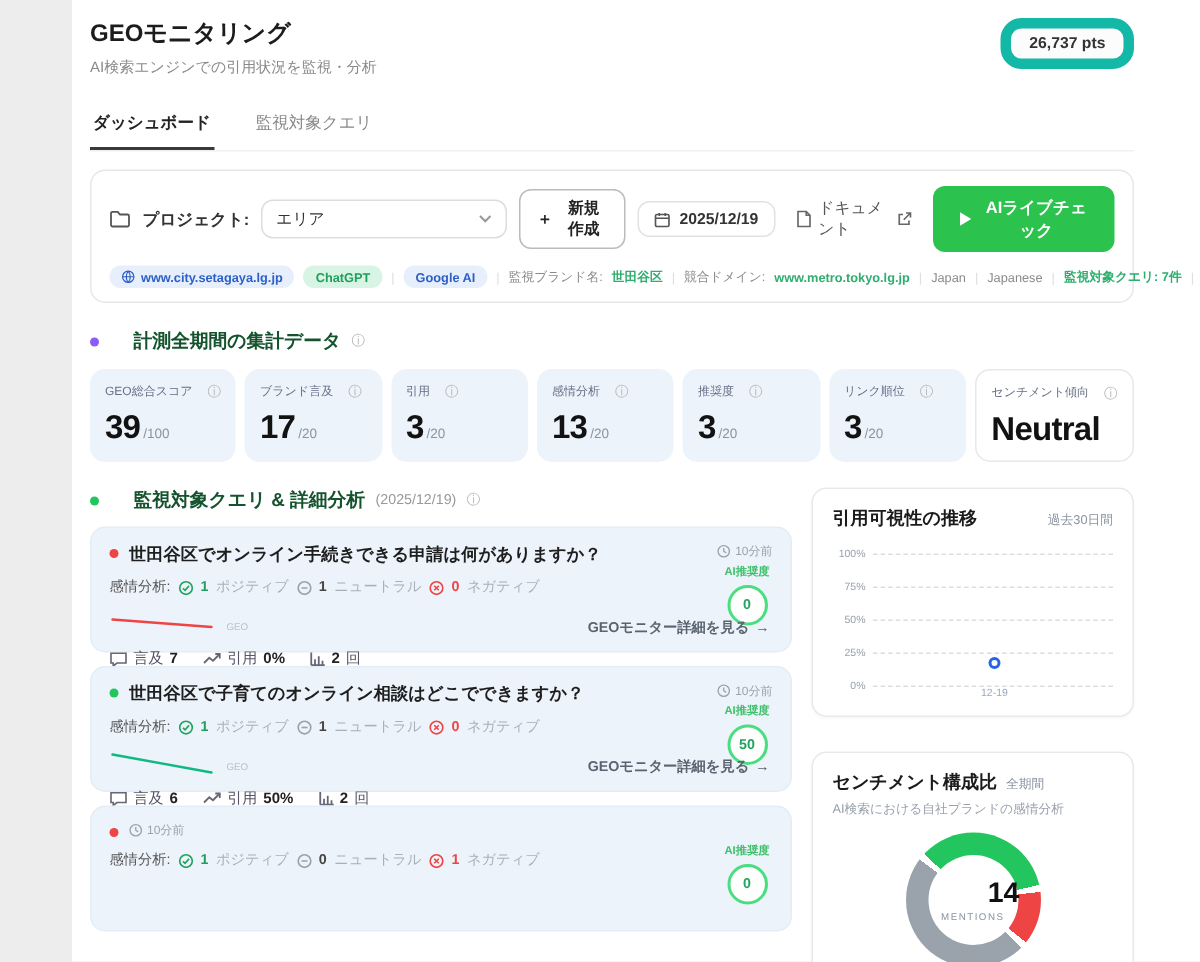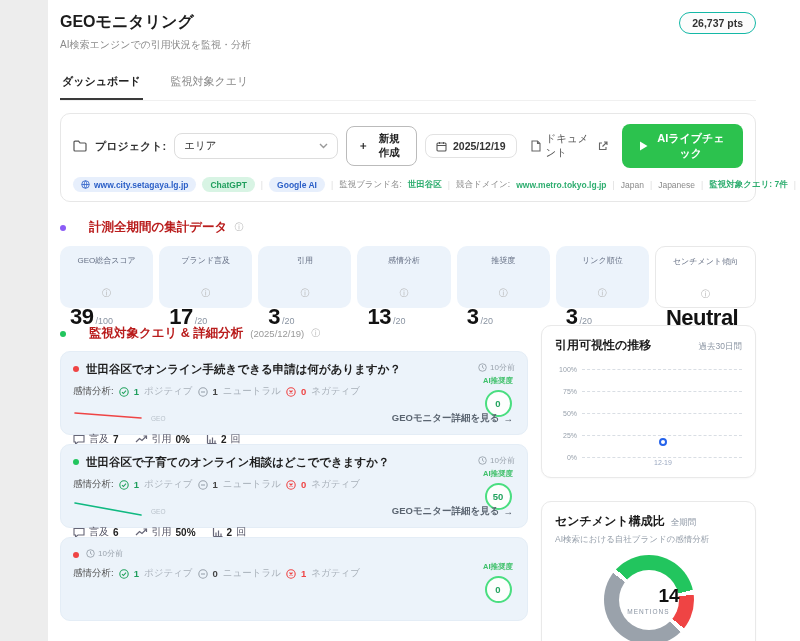--- a/index.html
+++ b/index.html
@@ -4,21 +4,21 @@
 <style>
   * { margin:0; padding:0; box-sizing:border-box; }
   html,body { width:800px; height:641px; overflow:hidden; }
   body { background:#ededed; font-family:"Liberation Sans","DejaVu Sans",sans-serif; color:#222; }
   .app { position:absolute; left:48px; top:0; width:752px; height:641px; background:#fff; padding:12px 44px 0 12px; }
 
   
   .app-header { display:flex; justify-content:space-between; align-items:flex-start; }
   .page-title { font-size:16px; font-weight:bold; color:#1c1c1c; }
   .page-subtitle { font-size:10px; color:#8a8a8a; margin-top:5px; }
-  .pts-pill { border:1px solid #14b8a6; background:#fcfcfc; border-radius:14px; padding:4px 12px; font-size:10.5px; font-weight:bold; color:#333; }
+  .pts-pill { border:7px solid #14b8a6; background:#fcfcfc; border-radius:14px; padding:4px 12px; font-size:10.5px; font-weight:bold; color:#333; }
 
   
   .tabs { display:flex; gap:26px; margin-top:16px; border-bottom:1px solid #f0f0f0; }
   .tab { font-size:11px; color:#888; padding:6px 2px 9px; cursor:pointer; }
   .tab.active { color:#222; font-weight:bold; border-bottom:2px solid #3a3a3a; }
 
   
   .toolbar-card { margin-top:12px; border:1px solid #e7e7e7; border-radius:10px; padding:10px 12px 9px; background:#fff; }
   .toolbar-row { display:flex; align-items:center; gap:8px; }
   .tb-label { font-size:11px; font-weight:bold; color:#333; white-space:nowrap; }
@@ -34,29 +34,29 @@
   .pill.blue { background:#e7effc; color:#2b5fc7; }
   .pill.green { background:#d8f4e4; color:#1f9e5c; }
   .sep { color:#ddd; }
   .gval { color:#2fae70; font-weight:bold; }
 
   
   .section-header { display:flex; align-items:center; gap:7px; margin-top:17px; }
   .sdot { width:6px; height:6px; border-radius:50%; }
   .sdot.purple { background:#8b5cf6; }
   .sdot.green { background:#22c55e; }
-  .sec-title { font-size:12.5px; font-weight:bold; color:#b91c1c;padding-left:16px; }
+  .sec-title { font-size:12.5px; font-weight:bold; color:#14532d;padding-left:16px; }
   .sec-date { font-size:9.5px; color:#999; }
   .info-i { font-size:9px; color:#b5b5b5; }
 
   
   .metric-row { display:flex; gap:6px; margin-top:10px; }
   .mcard { flex:1; background:#ecf3fb; border-radius:10px; padding:9px 10px; height:62px; }
   .mcard.white { background:#fff; border:1px solid #e8e8e8; flex:1.08; }
-  .mlabel { font-size:8px; color:#667085; display:flex; gap:21px; align-items:center; white-space:nowrap;flex-direction:column; }
+  .mlabel { font-size:8px; color:#667085; display:flex; gap:10px; white-space:nowrap; }
   .mvalue { margin-top:4px; }
   .mbig { font-size:22px; font-weight:bold; color:#121212; letter-spacing:-0.5px; }
   .msuf { font-size:9px; color:#8a94a2; margin-left:2px; }
 
   
   .main-grid { display:flex; gap:13px; }
   .left-col { flex:1; }
   .right-col { width:215px; flex:none; padding-top:17px; }
 
   

